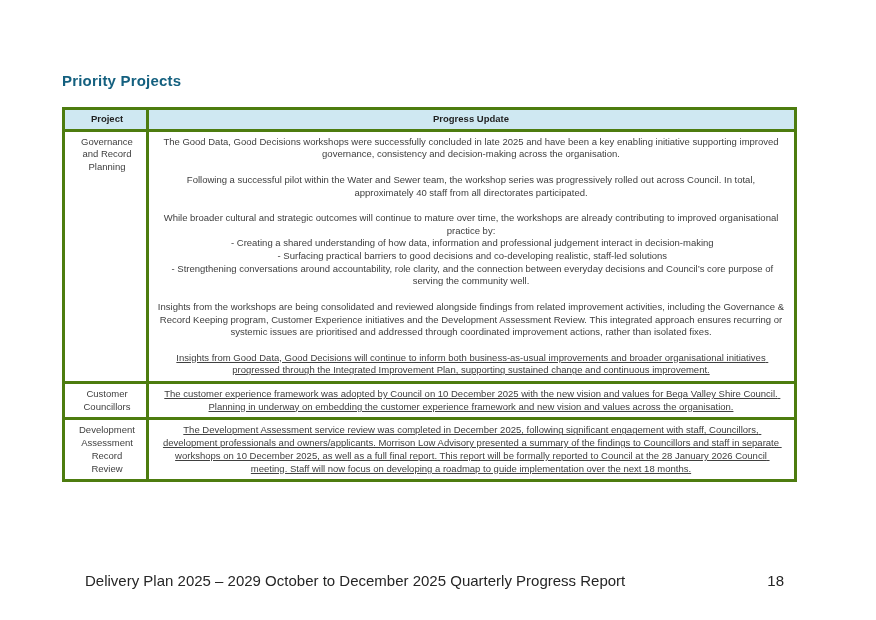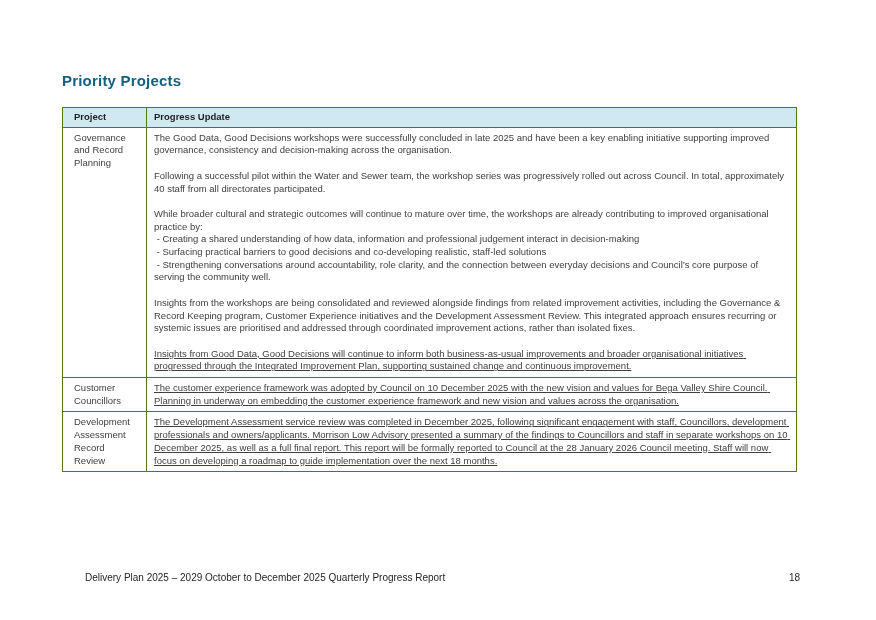--- a/index.html
+++ b/index.html
@@ -31,23 +31,23 @@
     top: 107px;
     width: 735px;
     border-collapse: collapse;
     table-layout: fixed;
     font-size: 9.5px;
     line-height: 12.7px;
     color: #404040;
   }
   table.pp-table th,
   table.pp-table td {
-    border: 1px solid #4d7c0f;
+    border: 3px solid #4d7c0f;
     vertical-align: top;
-    text-align: left;
+    text-align: center;
   }
   table.pp-table th {
     background: #cfe8f2;
     color: #1f1f1f;
     font-weight: bold;
     padding: 3px 8px 3px 11px;
   }
   table.pp-table th.col-progress { padding-left: 7px; }
   .project-col { width: 84px; }
   td.project-cell {
@@ -59,25 +59,25 @@
   }
   td.progress-cell p {
     margin: 0 0 12.7px 0;
     white-space: pre-wrap;
   }
   td.progress-cell p.line { margin-bottom: 0; }
   td.progress-cell p:last-child { margin-bottom: 0; text-decoration: underline; }
   .footer {
     position: absolute;
     left: 85px;
-    right: 76px;
+    right: 92px;
     top: 572px;
     display: flex;
     justify-content: space-between;
-    font-size: 10px;
+    font-size: 15px;
     color: #262626;
   }
 </style>
 </head>
 <body>
 
 <div class="page">
 
   <h1 class="page-title">Priority Projects</h1>
 

